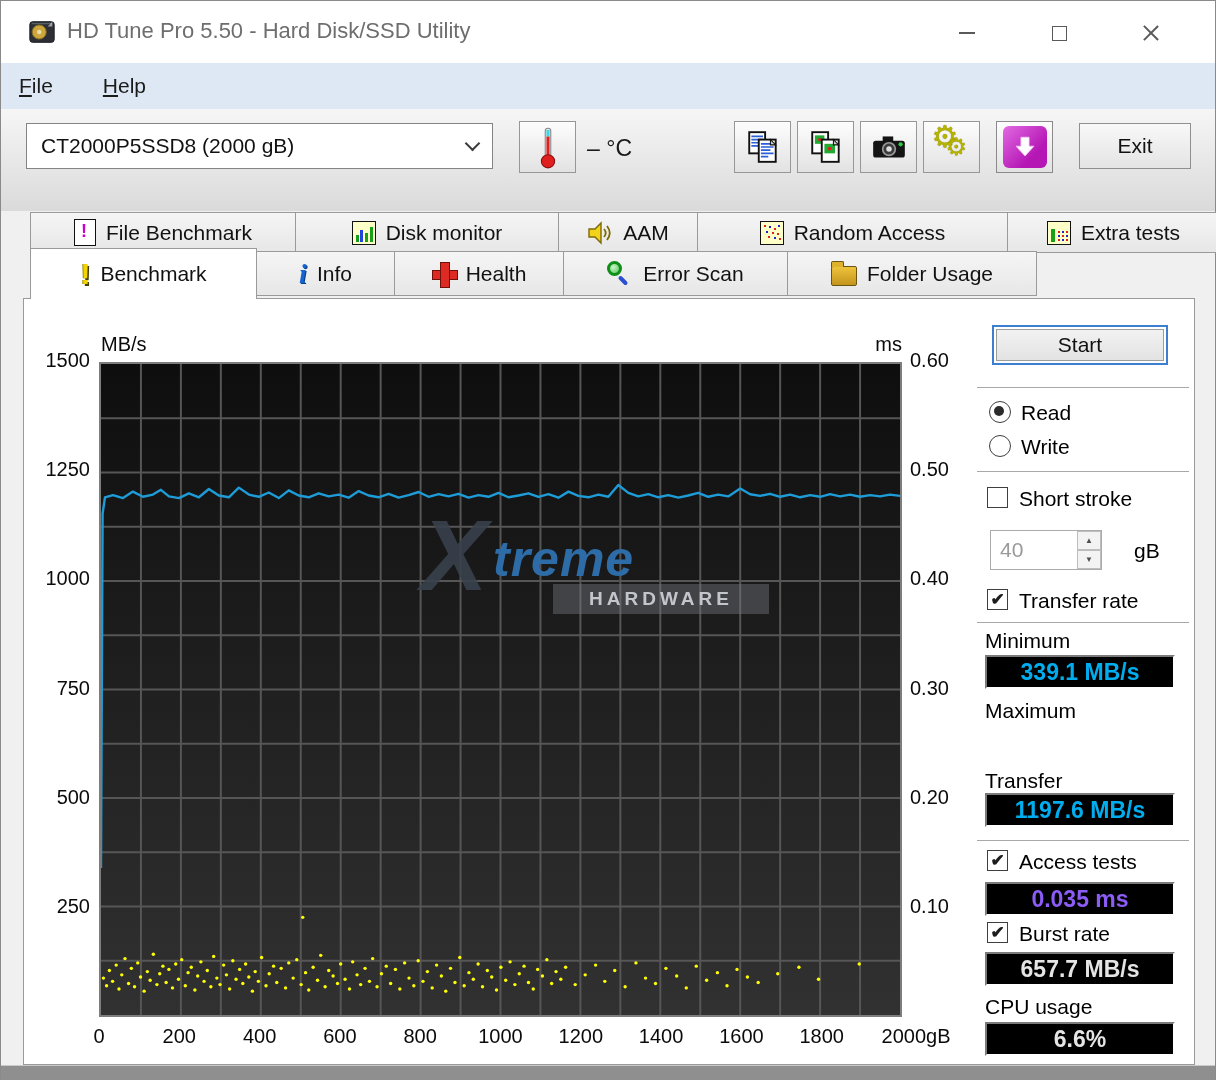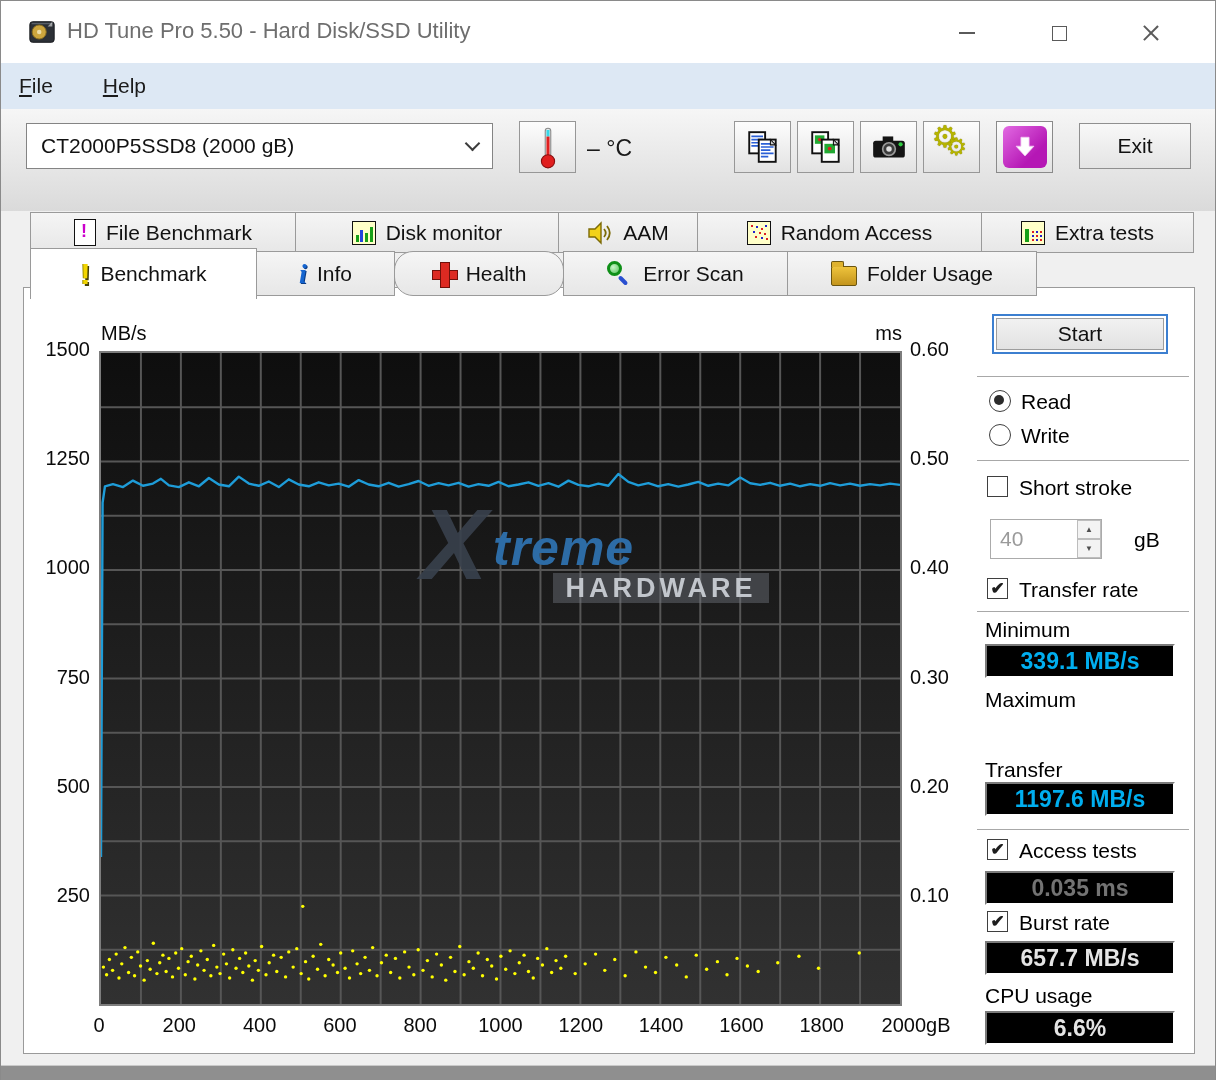--- a/index.html
+++ b/index.html
@@ -94,39 +94,39 @@
   .ic-extra .grid { position:absolute; left:10px; top:9px; width:2.5px; height:2.5px; background:#d22;
       box-shadow:4px 0 0 #22c, 8px 0 0 #d22, 0 4px 0 #22c, 4px 4px 0 #d22, 8px 4px 0 #22c,
                  0 8px 0 #d22, 4px 8px 0 #22c, 8px 8px 0 #d22; }
   .ic-folder { position:relative; width:26px; height:20px; margin-top:4px;
       background:linear-gradient(#eec33c,#c3941c); border:1.4px solid #6b5510; border-radius:2px; }
   .ic-folder::before { content:''; position:absolute; left:-1px; top:-6px; width:11px; height:5px;
       background:#dfb22e; border:1.4px solid #6b5510; border-bottom:none; border-radius:2px 2px 0 0; }
   .ic-trash { width:22px; height:26px; }
 
   
-  .panel { position:absolute; left:22px; top:286px; width:1172px; height:767px;
+  .panel { position:absolute; left:22px; top:297px; width:1172px; height:767px;
            background:#fff; border:1px solid #9a9a9a; z-index:1; }
   .axis-unit { position:absolute; font-size:20px; color:#0a0a0a; }
   .plot { position:absolute; left:75px; top:63px; width:803px; height:655px;
           border:2px solid #7d7d7d; background:linear-gradient(#0e0e0e,#313131); }
   .plot svg { display:block; width:100%; height:100%; }
   .tick { position:absolute; font-size:20px; color:#0a0a0a; }
   .tick.right-al { text-align:right; }
   .tick.center-al { text-align:center; }
 
   
   .watermark { position:absolute; left:320px; top:148px; width:360px; height:110px; pointer-events:none; }
   .wm-x { position:absolute; left:0; top:-14px; font-size:100px; font-weight:800; font-style:italic;
           color:#39414d; opacity:0.9; }
   .wm-treme { position:absolute; left:72px; top:18px; font-size:50px; font-weight:800; font-style:italic;
               color:#2d6ca6; letter-spacing:1px; }
   .wm-bar { position:absolute; left:132px; top:72px; width:216px; height:30px;
             background:rgba(112,118,126,0.45); display:flex; align-items:center; justify-content:center;
-            font-size:27px; font-weight:700; letter-spacing:4px; color:#c2c6cc; }
+            font-size:19px; font-weight:700; letter-spacing:4px; color:#c2c6cc; }
 
   
   .rp-label { position:absolute; font-size:21px; color:#000; }
   .sep { position:absolute; left:953px; width:212px; height:2px;
          border-top:1px solid #a8a8a8; border-bottom:1px solid #fff; }
   .start-btn { position:absolute; left:968px; top:26px; width:176px; height:40px;
                border:2px solid #3c7fd0; background:linear-gradient(#f3f3f3,#e1e1e1);
                box-shadow:inset 0 0 0 2px #fff, inset 0 0 0 3px #9d9d9d;
                font-size:21px; color:#111; display:flex; align-items:center; justify-content:center; }
   .radio { position:absolute; width:22px; height:22px; border-radius:50%; background:#fff;
@@ -140,21 +140,21 @@
              border:1px solid #ababab; display:flex; align-items:center; }
   .spinner .val { flex:1; padding-left:9px; font-size:21px; color:#9a9a9a; }
   .spin-btns { width:24px; height:100%; display:flex; flex-direction:column; }
   .spin-btn { flex:1; border:1px solid #bdbdbd; background:#f3f3f3; font-size:8px; color:#4e4e4e;
               display:flex; align-items:center; justify-content:center; }
   .lcd { position:absolute; left:961px; width:190px; height:34px; background:#000;
          border-top:2px solid #7b7b7b; border-left:2px solid #7b7b7b;
          border-bottom:2px solid #fff; border-right:2px solid #fff;
          display:flex; align-items:center; justify-content:center;
          font-size:23px; font-weight:700; }
-  .lcd.cyan { color:#00aeef; } .lcd.yellow { color:#737373; } .lcd.white { color:#e5e5e5; }
+  .lcd.cyan { color:#00aeef; } .lcd.yellow { color:#8b5cf6; } .lcd.white { color:#e5e5e5; }
 
   .bottom-strip { position:absolute; left:0; top:1064px; width:100%; height:16px;
                   background:#8f8f8f; border-top:1px solid #c9c9c9; }
 </style>
 </head>
 <body>
 
 <div class="window">
 
   <div class="titlebar">
@@ -263,21 +263,21 @@
       </span>
       <span>Disk monitor</span>
     </div>
     <div class="tab" style="width:140px;">
       <svg class="ic-speaker" viewBox="0 0 26 24">
         <polygon points="2,8 8,8 14,2 14,22 8,16 2,16" fill="#f2d21a" stroke="#7c6a06" stroke-width="1.4"></polygon>
         <path d="M17 8 q3.5 4 0 8 M20 5 q5.5 7 0 14" fill="none" stroke="#7c6a06" stroke-width="1.8"></path>
       </svg>
       <span>AAM</span>
     </div>
-    <div class="tab" style="width:285px;">
+    <div class="tab" style="width:311px;">
       <span class="icon16 ic-dots">
           <i></i>
         </span>
       <span>Random Access</span>
     </div>
     <div class="tab" style="width:213px;">
       <span class="icon16 ic-extra">
           <span class="bar"></span>
           <span class="grid"></span>
         </span>
@@ -287,21 +287,21 @@
 
   <div class="tabs-row tabs-row2">
     <div class="tab active" style="width:227px;">
       <span class="ic-bang">!</span>
       <span>Benchmark</span>
     </div>
     <div class="tab" style="width:139px;">
       <span class="ic-info">i</span>
       <span>Info</span>
     </div>
-    <div class="tab" style="width:170px;border-radius:19px;">
+    <div class="tab" style="width:170px;">
       <span class="ic-cross"></span>
       <span>Health</span>
     </div>
     <div class="tab" style="width:225px;">
       <span class="ic-magnifier">
           <span class="lens"></span>
           <span class="handle"></span>
         </span>
       <span>Error Scan</span>
     </div>

